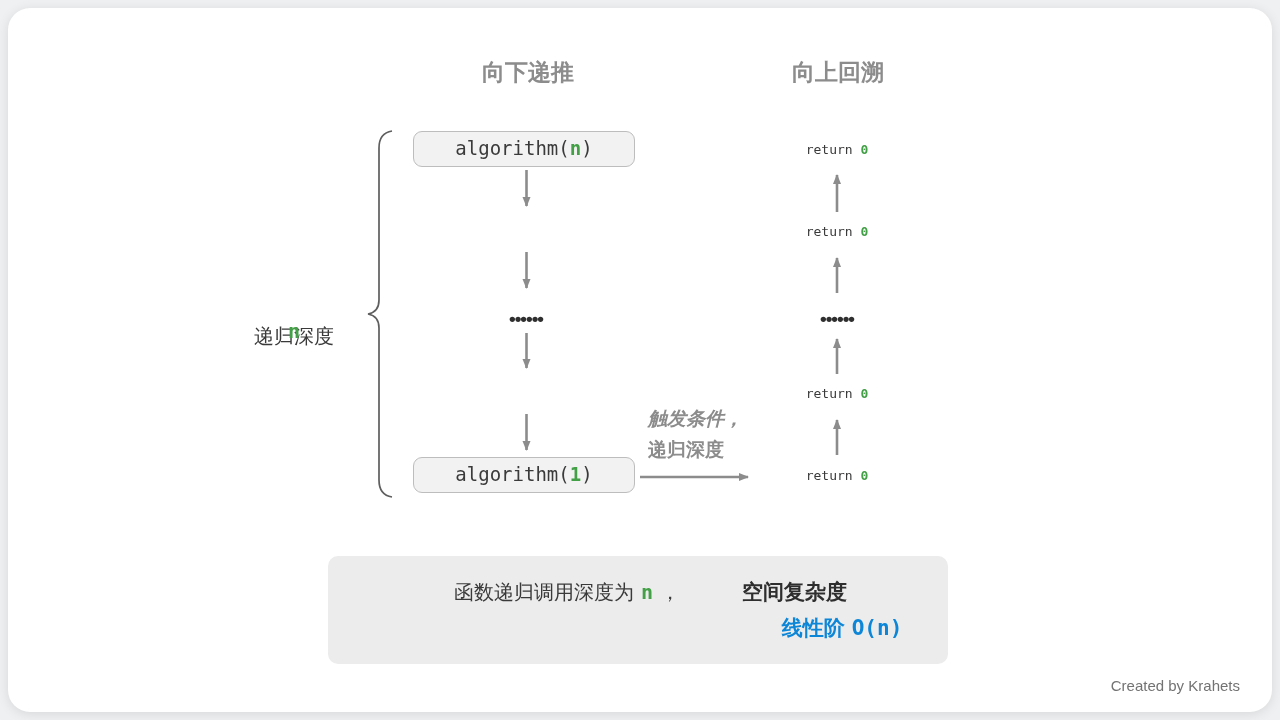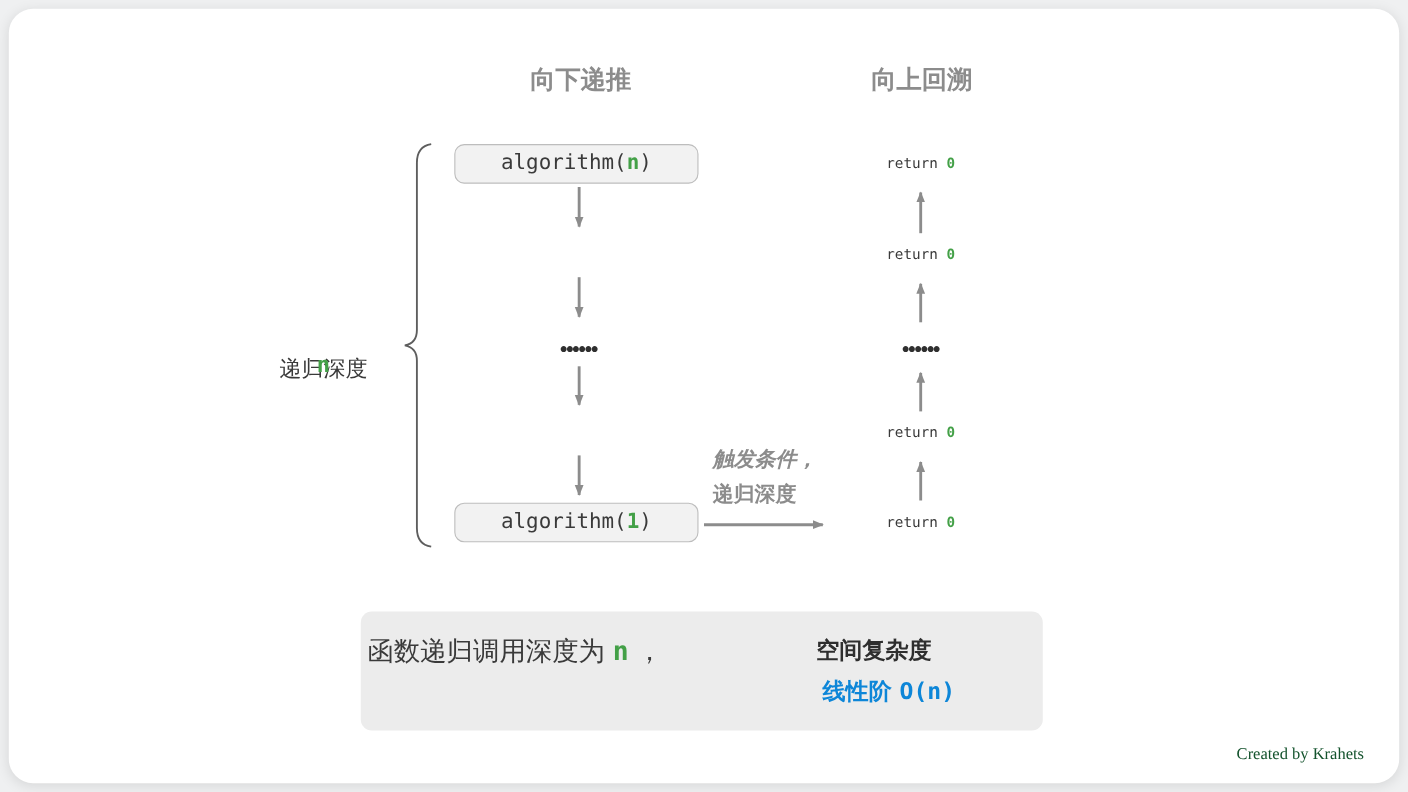--- a/index.html
+++ b/index.html
@@ -51,37 +51,37 @@
   .trigger {
     left: 648px; width: 130px; height: 28px; line-height: 28px;
     font-size: 19px; font-weight: bold; color: #8c8c8c;
   }
   .summary-box {
     left: 328px; top: 556px; width: 620px; height: 108px;
     background: #ececec; border-radius: 10px;
   }
   .sum-left {
     left: 334px; width: 346px; height: 30px; line-height: 30px;
-    font-size: 24px; color: #3a3a3a; text-align: left;
+    font-size: 20px; color: #3a3a3a; text-align: right;
   }
   .sum-right-title {
     left: 742px; width: 200px; height: 30px; line-height: 30px;
     font-size: 21px; font-weight: bold; color: #2e2e2e; text-align: left;
   }
   .sum-right-result {
-    left: 708px; width: 200px; height: 30px; line-height: 30px;
+    left: 742px; width: 200px; height: 30px; line-height: 30px;
     font-size: 21px; font-weight: bold; color: #0d86d8; text-align: center;
   }
   .sum-right-result .code { font-weight: bold; }
   .pad-n { margin: 0 7px; }
   .pad-l { margin-left: 7px; }
   .credit {
     left: 1040px; top: 676px; width: 200px; height: 20px; line-height: 20px;
-    font-family: Liberation Serif, serif;
-    font-size: 15px; color: #14532d; text-align: right;
+    font-family: Liberation Sans, sans-serif;
+    font-size: 15px; color: #737373; text-align: right;
   }
   svg.layer { position: absolute; left: 0; top: 0; pointer-events: none; }
 </style>
 </head>
 <body>
 
 <div id="stage">
   <div class="card"></div>
 
   <svg class="layer" width="1280" height="720">

